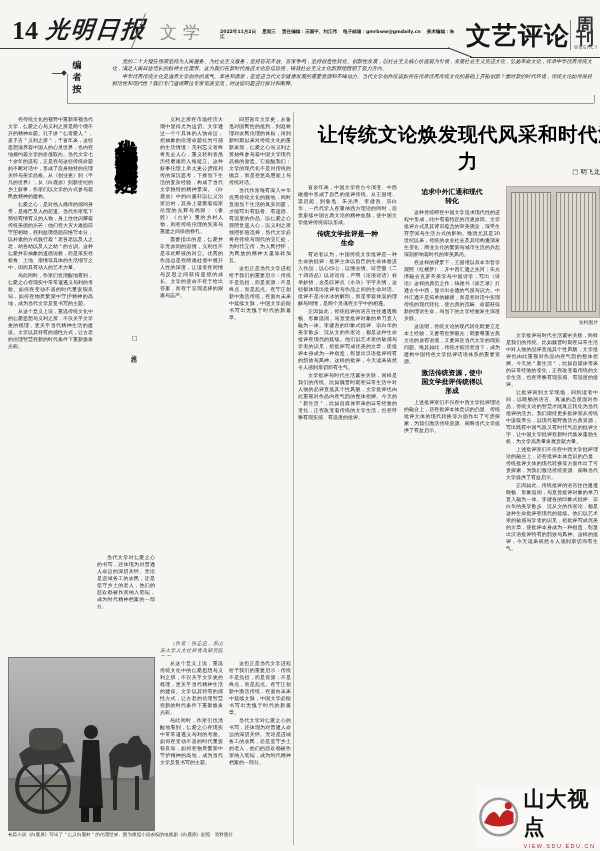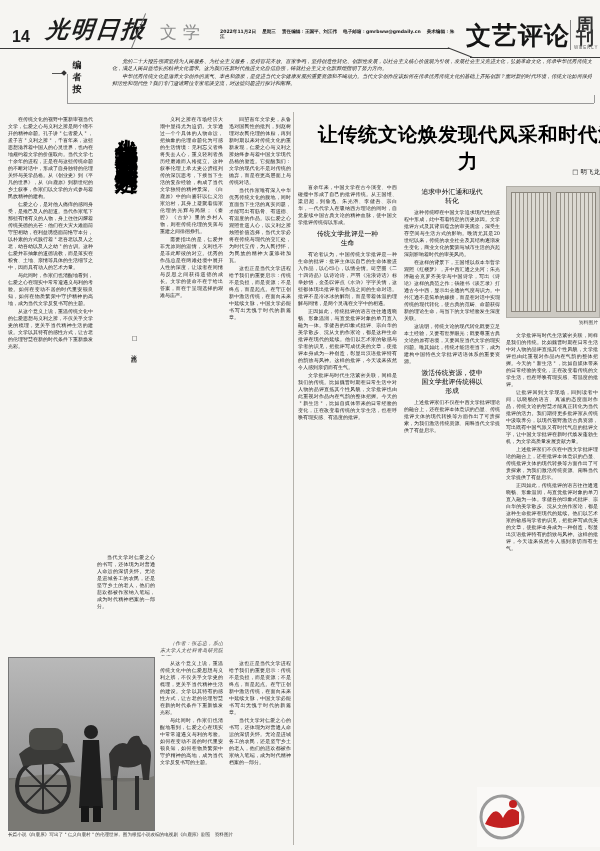--- a/index.html
+++ b/index.html
@@ -3,21 +3,21 @@
 <meta charset="utf-8">
 <style>
   html,body{margin:0;padding:0;}
   body{
     width:600px;height:851px;position:relative;overflow:hidden;
     background:#f6f5f2;color:#1c1c1c;
     font-family:"DejaVu Serif","Liberation Serif",serif;
   }
   .abs{position:absolute;}
   
-  .pageno{left:12px;top:28px;font-size:16px;font-weight:bold;font-family:Liberation Sans, sans-serif;}
+  .pageno{left:12px;top:16px;font-size:26px;font-weight:bold;font-family:Liberation Serif, serif;}
   .masthead{left:46px;top:14px;font-size:23px;font-weight:bold;font-style:italic;letter-spacing:2px;transform:skewX(-6deg);}
   .hdr-slash{left:138px;top:12px;width:1px;height:38px;background:#777;transform:rotate(22deg);}
   .section-name{left:160px;top:21px;font-size:17px;font-weight:normal;color:#8f8f8f;letter-spacing:6px;font-family:"Liberation Sans","DejaVu Sans",sans-serif;}
   .dateline{left:220px;top:29px;width:235px;font-size:4.6px;color:#222;font-family:"DejaVu Sans",sans-serif;}
   .dateline span{margin-right:6px;font-weight:bold;}
   .rule-a{left:0;top:48px;width:450px;height:1px;background:#3a3a3a;}
   .rule-diag{left:447px;top:52px;width:26px;height:1px;background:#3a3a3a;transform:rotate(21deg);}
   .rule-b{left:470px;top:57px;width:130px;height:1px;background:#3a3a3a;}
   .weekly-title{left:466px;top:19px;font-size:25px;font-weight:bold;letter-spacing:1px;color:#151515;}
   .weekly-div{left:570px;top:20px;width:1px;height:30px;background:#888;}
@@ -28,21 +28,21 @@
   .note-diamond{left:62px;top:71px;width:4px;height:4px;background:#333;transform:rotate(45deg);}
   .note-vline{left:67px;top:74px;width:1px;height:29px;background:#999;}
   .note-bline{left:67px;top:103px;width:527px;height:1px;background:#999;}
   .note-rtick{left:594px;top:95px;width:1px;height:8px;background:#999;}
   .note-label{left:71px;top:59px;width:12px;font-size:9px;font-weight:bold;line-height:12px;text-align:center;}
   .note-text{left:112px;top:58px;width:480px;height:44px;font-size:5.1px;line-height:7.3px;font-style:italic;text-align:justify;overflow:hidden;}
   .note-text p{margin:0;text-indent:2em;}
   
   .col{font-size:5px;line-height:7px;text-align:justify;overflow:hidden;color:#252525;}
   .col p{margin:0 0 1px;text-indent:2em;}
-  .col p.subhead{font-size:6.8px;line-height:9px;font-weight:normal;text-indent:0;text-align:center;margin:4px 16px 3px;color:#000;}
+  .col p.subhead{font-size:6.8px;line-height:9px;font-weight:bold;text-indent:0;text-align:center;margin:4px 16px 3px;color:#000;}
   .col p.endnote{font-style:italic;color:#444;text-indent:2em;}
   .vdivider{left:293px;top:112px;width:1px;height:733px;background:#b5b2ac;}
   
   .vtitle{left:99px;top:120px;height:430px;writing-mode:vertical-rl;text-orientation:upright;
           font-size:23px;font-weight:bold;letter-spacing:2px;line-height:56px;color:#000;}
   .vauthor{left:129px;top:334px;writing-mode:vertical-rl;text-orientation:upright;font-size:6px;color:#222;letter-spacing:1px;}
   .colA{left:8px;top:116px;width:85px;height:537px;}
   .colBelowTitle{left:97px;top:554px;width:58px;height:98px;}
   .colB{left:160px;top:116px;width:63px;height:522px;}
   .colB-note{left:160px;top:640px;width:63px;height:16px;}
@@ -199,13 +199,17 @@
   <p>上述批评家们不仅在中西文学批评理论的融合上，还在批评本体意识的凸显、传统批评文体的现代转换等方面作出了可贵探索，为我们激活传统资源、阐释当代文学提供了有益启示。</p>
   <p>正因如此，传统批评的语言往往通透晓畅、形象温润，与直觉批评对象的单刀直入融为一体。李健吾的印象式批评、宗白华的美学散步、沈从文的作家论，都是这种生命批评在现代的延续。他们以艺术家的敏感与学者的识见，把批评写成优美的文章，使批评本身成为一种创造，彰显出汉语批评特有的韵致与风神。这样的批评，今天读来依然令人感到亲切而有生气。</p>
 </div>
 
 <div class="abs logo">
   <svg width="50" height="50" viewBox="0 0 50 50">
     <circle cx="25" cy="25" r="21" fill="none" stroke="#9a9a9a" stroke-width="3"></circle>
     <path d="M8,32 Q18,10 26,26 Q32,12 42,20 L42,32 Q25,40 8,32 Z" fill="#c22121"></path>
     <circle cx="36" cy="12" r="4" fill="#c22121"></circle>
   </svg>
+  <div class="logo-text-wrap">
+    <div class="logo-cn">山大视点</div>
+    <div class="logo-url">VIEW.SDU.EDU.CN</div>
+  </div>
 </div>
 
 </body></html>

